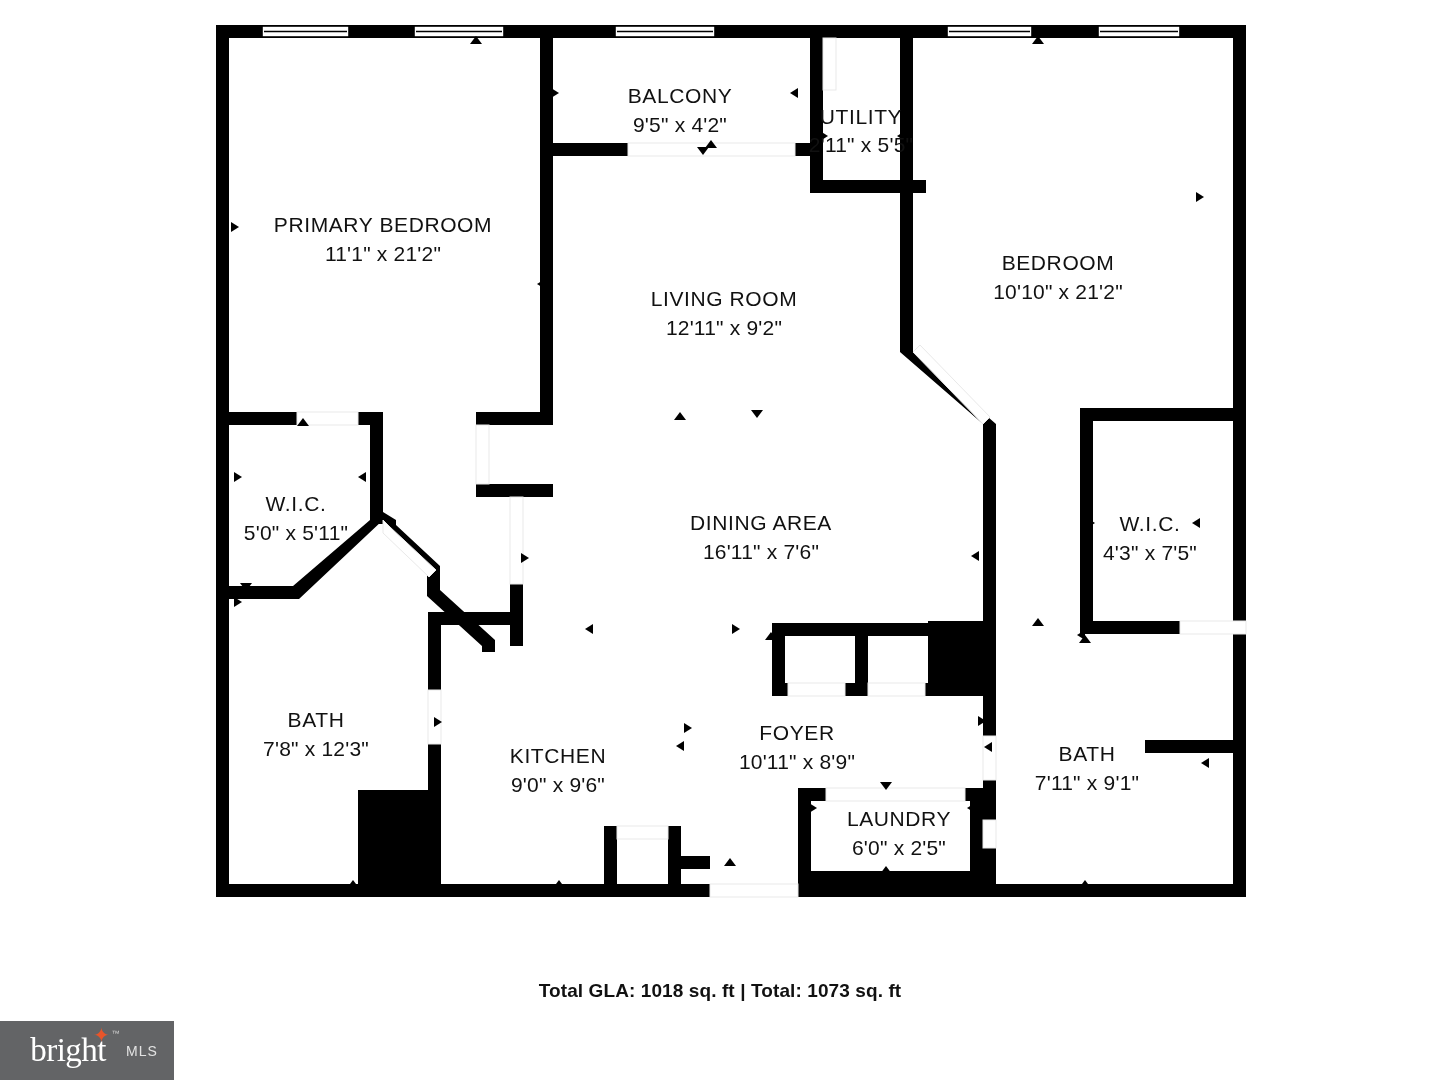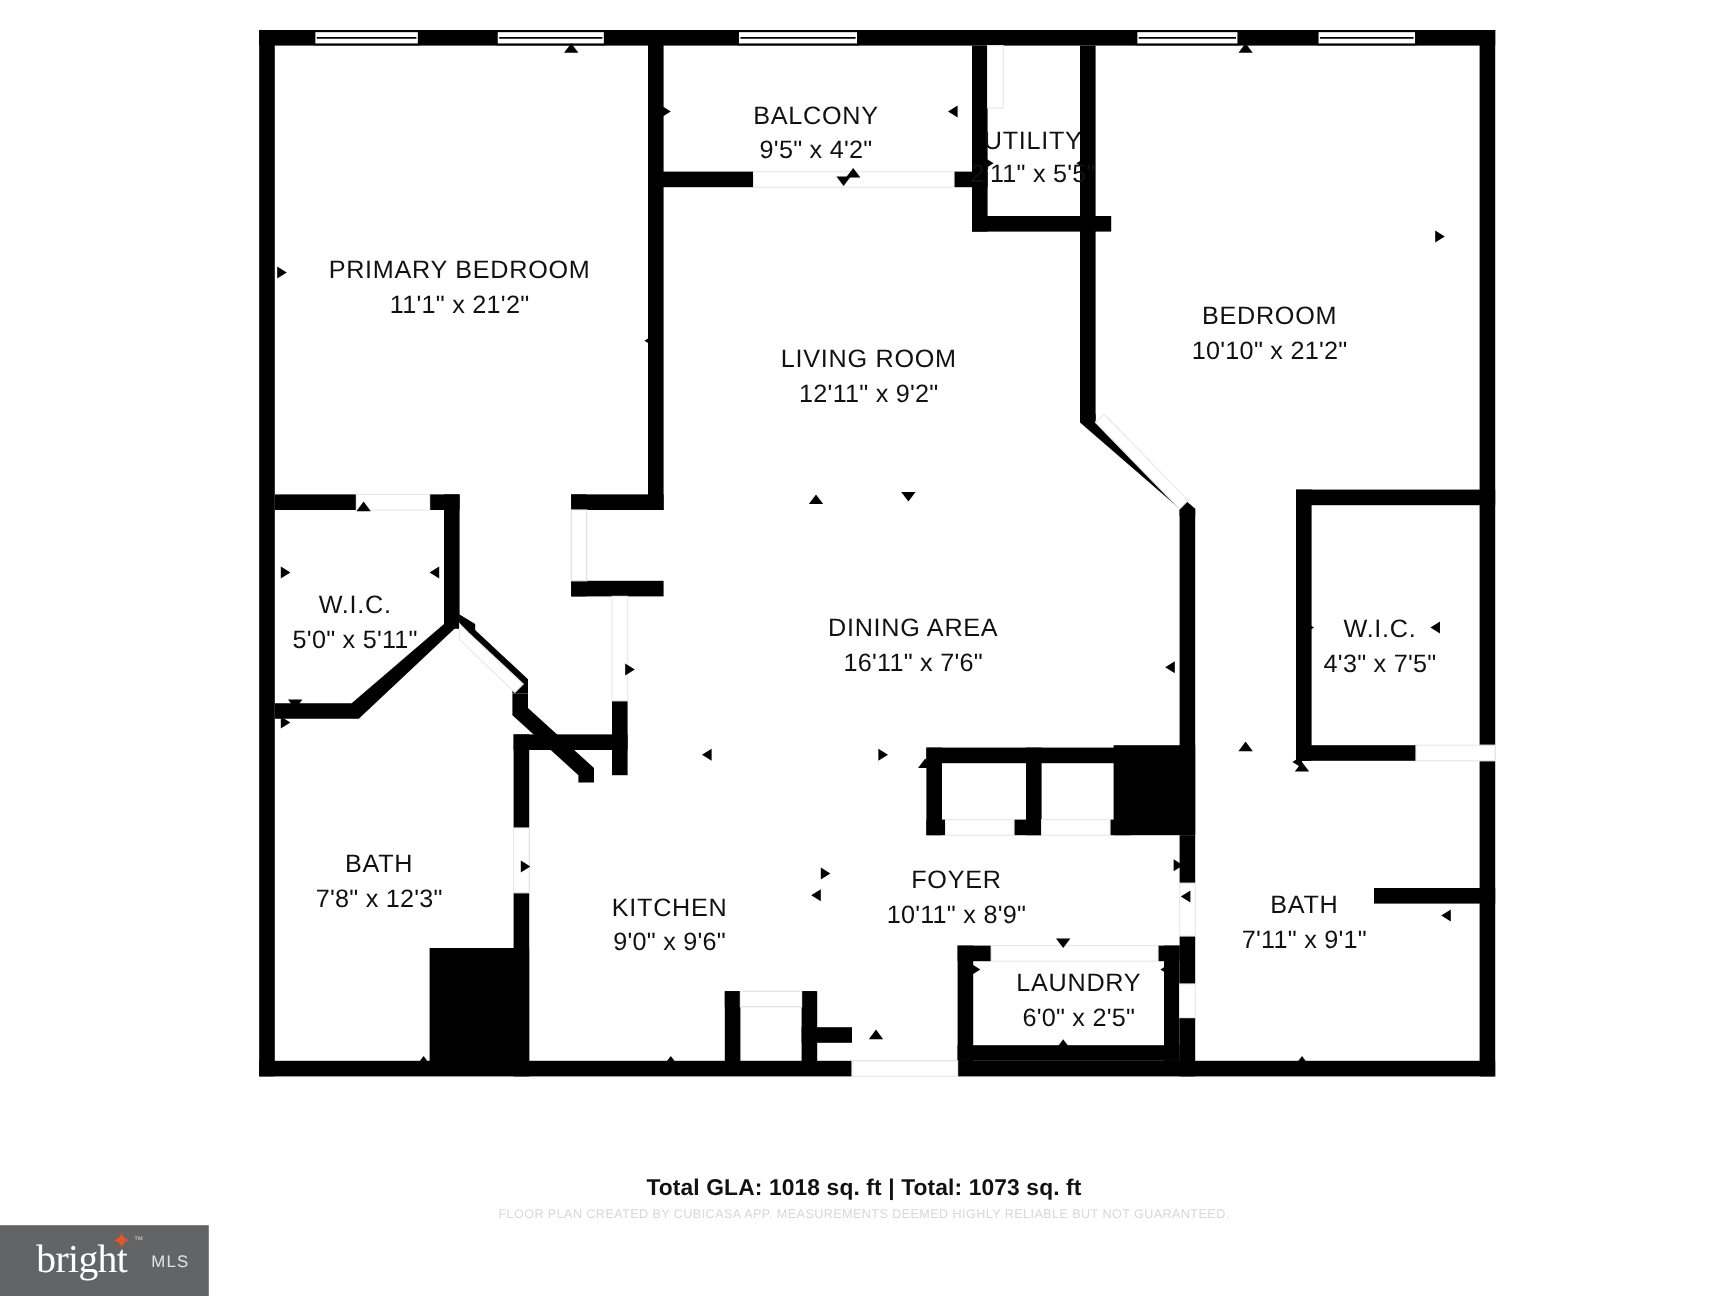--- a/index.html
+++ b/index.html
@@ -369,21 +369,20 @@
         <text class="room-name" x="899" y="826" text-anchor="middle">LAUNDRY</text>
         <text class="room-dims" x="899" y="855" text-anchor="middle">6'0" x 2'5"</text>
       </g>
 
     </g>
   </svg>
 </div>
 
 <div id="summary-block">
   <div id="summary-total">Total GLA: 1018 sq. ft | Total: 1073 sq. ft</div>
-  <div id="summary-attribution">FLOOR PLAN CREATED BY CUBICASA APP. MEASUREMENTS DEEMED HIGHLY RELIABLE BUT NOT GUARANTEED.</div>
 </div>
 
 <div id="brand-logo">
   <span class="brand-word">
     <span>bright</span>
     <span class="brand-star">✦</span>
     <span class="brand-tm">™</span>
   </span>
   <span class="brand-mls">MLS</span>
 </div>

